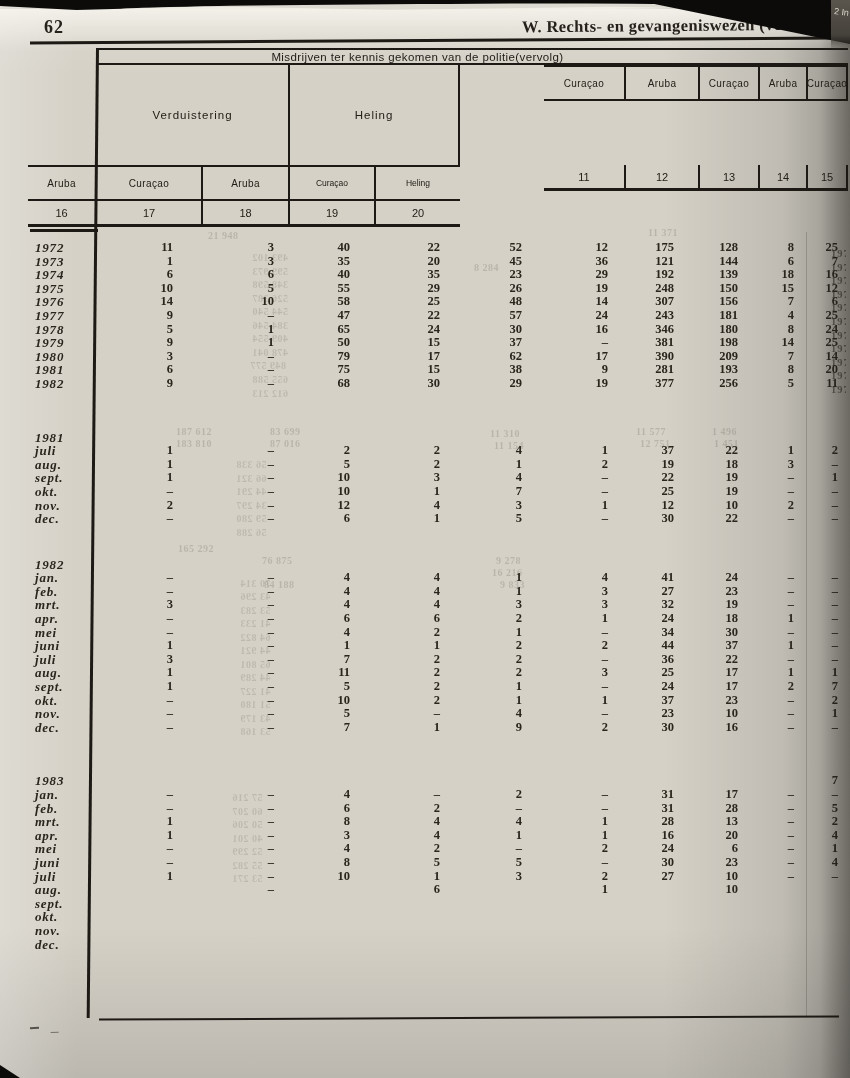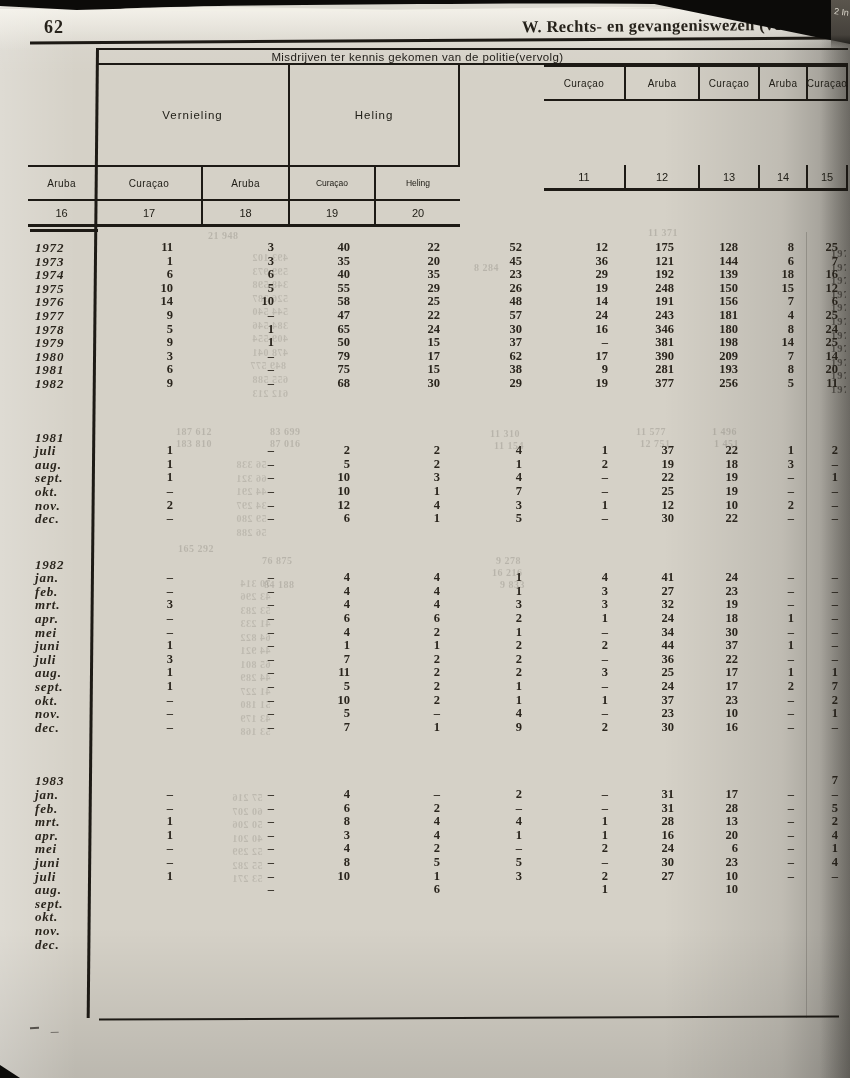--- a/index.html
+++ b/index.html
@@ -155,21 +155,21 @@
 
   <div class="pagenum">62</div>
   <div class="ptitle">W. Rechts- en gevangeniswezen (vervolg</div>
   <div class="rule-top"></div>
 
   <div class="tbl">
     <div class="hlab"></div>
     <div class="title">Misdrijven ter kennis gekomen van de politie(vervolg)</div>
 
     <div class="hlab"></div>
-    <div class="group">Vernieling</div>
+    <div class="group">Verduistering</div>
     <div class="group">Heling</div>
 
     <div class="hlab"></div>
     <div class="sub">Curaçao</div>
     <div class="sub">Aruba</div>
     <div class="sub">Curaçao</div>
     <div class="sub">Aruba</div>
     <div class="sub">Curaçao</div>
     <div class="sub">Aruba</div>
     <div class="sub">Curaçao</div>
@@ -234,21 +234,21 @@
       <div class="cell val c7">150</div>
       <div class="cell val c8">15</div>
       <div class="cell val c9">12</div>
       <div class="cell rowlab">1976</div>
       <div class="cell val c0">14</div>
       <div class="cell val c1">10</div>
       <div class="cell val c2">58</div>
       <div class="cell val c3">25</div>
       <div class="cell val c4">48</div>
       <div class="cell val c5">14</div>
-      <div class="cell val c6">191</div>
+      <div class="cell val c6">307</div>
       <div class="cell val c7">156</div>
       <div class="cell val c8">7</div>
       <div class="cell val c9">6</div>
       <div class="cell rowlab">1977</div>
       <div class="cell val c0">9</div>
       <div class="cell val c1">–</div>
       <div class="cell val c2">47</div>
       <div class="cell val c3">22</div>
       <div class="cell val c4">57</div>
       <div class="cell val c5">24</div>

